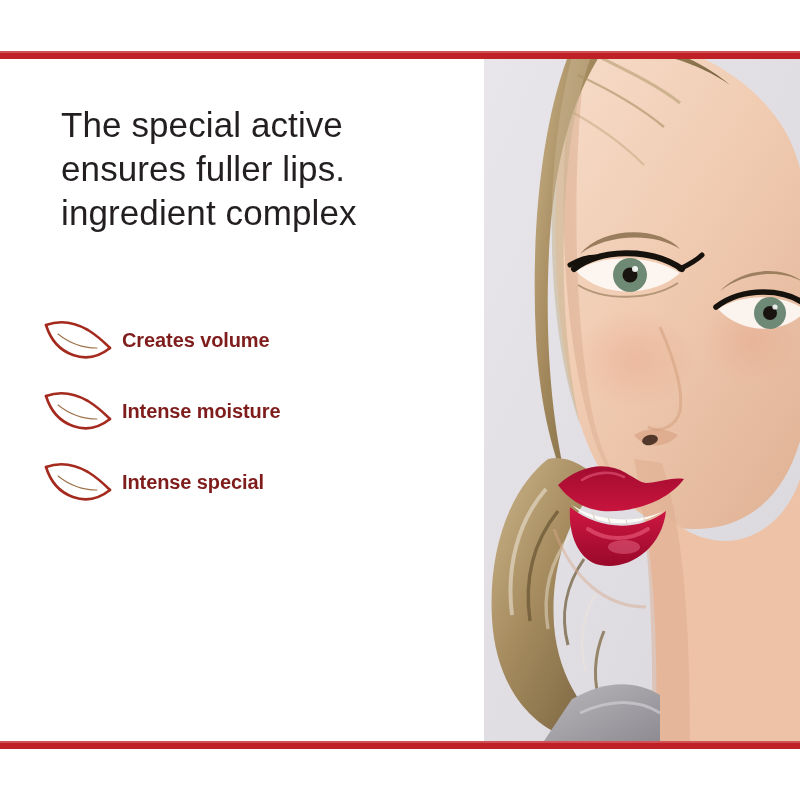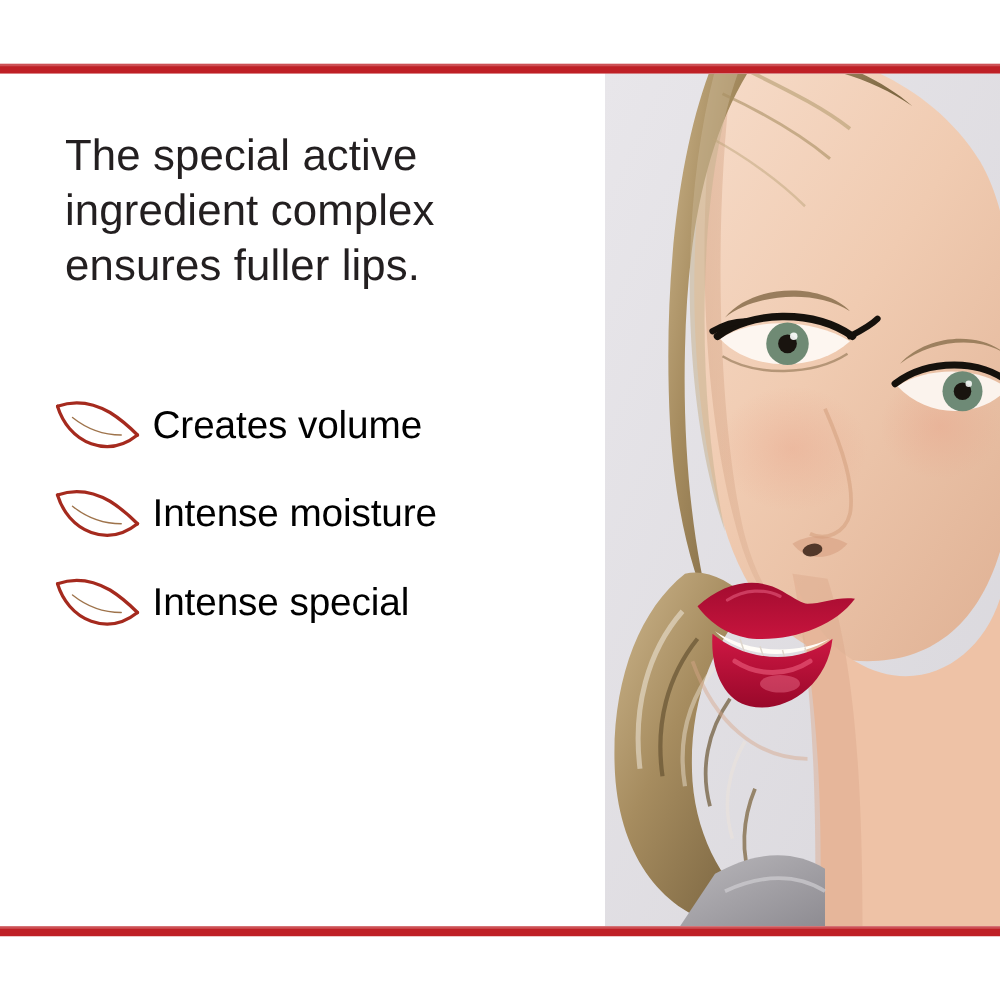--- a/index.html
+++ b/index.html
@@ -10,51 +10,51 @@
   
   .rule{position:absolute;left:0;width:800px;height:8px;background:#bf2026;}
   .rule.top{top:51px;}
   .rule.bottom{top:741px;}
   .rule::after{content:"";position:absolute;left:0;top:0;width:100%;height:2px;
                background:rgba(255,255,255,.22);}
 
   
   #copy{position:absolute;left:0;top:59px;width:484px;height:682px;background:#fff;}
 
-  #headline{position:absolute;left:52px;top:44px;width:400px;
+  #headline{position:absolute;left:61px;top:44px;width:400px;
             font-size:35px;line-height:44px;font-weight:300;color:#231f20;
             letter-spacing:.1px;}
   #headline .hl-line{display:block;white-space:nowrap;}
 
   
   #features{position:absolute;left:44px;top:245px;width:430px;}
   .feature{position:relative;height:71px;display:flex;align-items:center;}
   .feature .leaf{flex:0 0 auto;width:68px;height:44px;margin-right:10px;}
   .feature .leaf svg{display:block;width:68px;height:44px;overflow:visible;}
-  .feature .flabel{font-size:31px;font-weight:400;color:#000000;
+  .feature .flabel{font-size:20px;font-weight:700;color:#7f1d1d;
                    letter-spacing:-.1px;line-height:1;white-space:nowrap;}
 
   
   #photo{position:absolute;left:484px;top:59px;width:316px;height:682px;
          overflow:hidden;background:#e3e1e6;}
   #photo svg{display:block;width:316px;height:682px;}
 </style>
 </head>
 <body>
 
 <div id="stage">
 
   <div class="rule top"></div>
 
   <div id="copy">
 
     <div id="headline">
       <span class="hl-line">The special active</span>
+      <span class="hl-line">ensures fuller lips.</span>
       <span class="hl-line">ingredient complex</span>
-      <span class="hl-line">ensures fuller lips.</span>
     </div>
 
     <div id="features">
 
       <div class="feature">
         <span class="leaf">
           <svg viewBox="0 0 68 44" xmlns="http://www.w3.org/2000/svg">
             <path d="M2 7 C16 2 30 4 44 12 C52 17 59 23 66 30" fill="none" stroke="#a52a1e" stroke-width="2.6" stroke-linecap="round"></path>
             <path d="M2 7 C6 20 15 32 29 37 C43 42 56 38 66 30" fill="none" stroke="#a52a1e" stroke-width="2.6" stroke-linecap="round"></path>
             <path d="M14 16 C24 24 38 30 53 30" fill="none" stroke="#8d5a2b" stroke-width="1.1" stroke-linecap="round" opacity=".85"></path>

